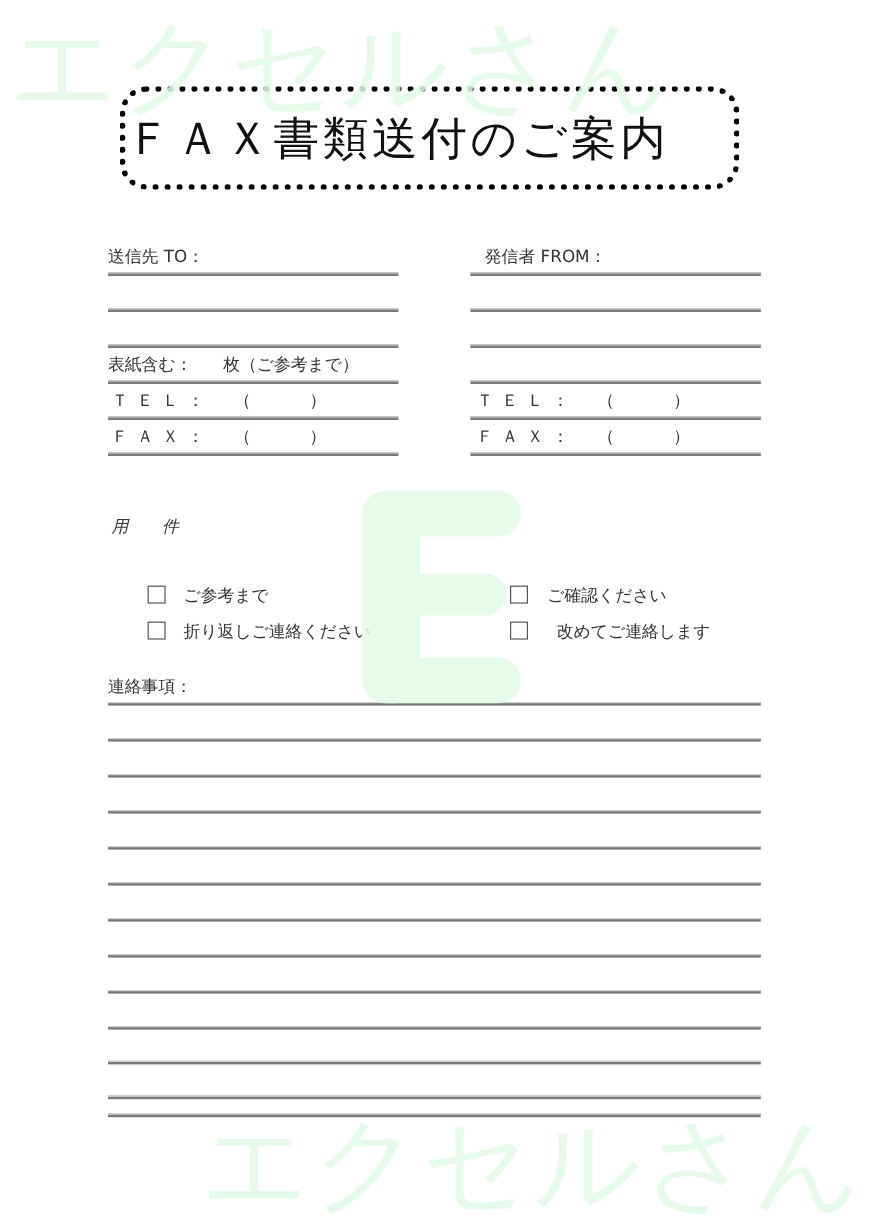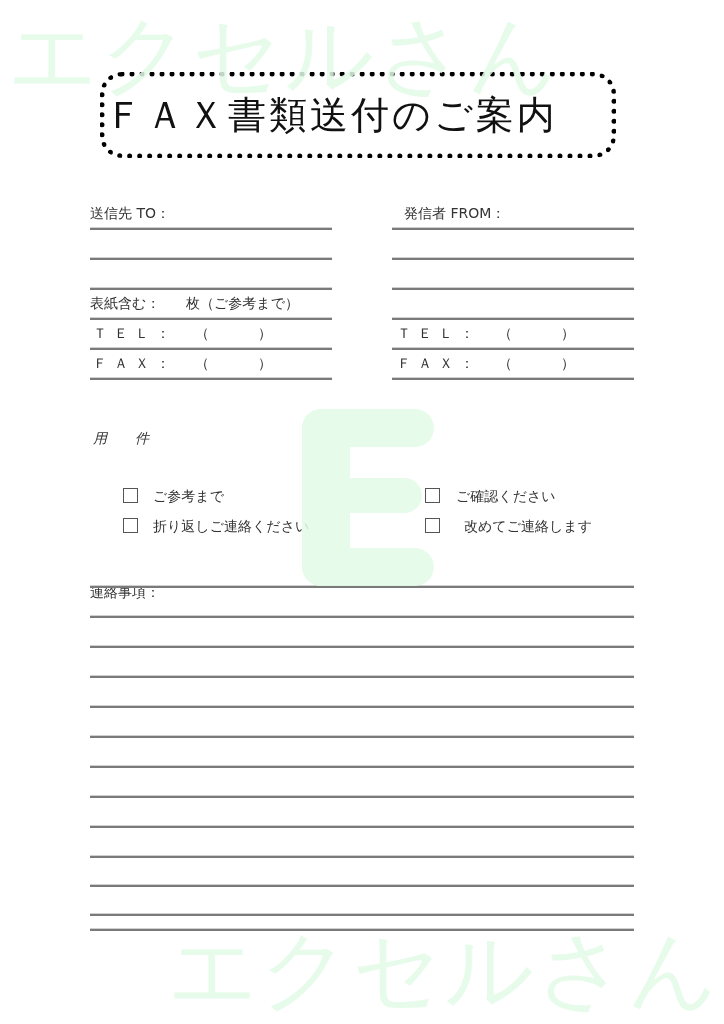--- a/index.html
+++ b/index.html
@@ -91,21 +91,21 @@
 
 <div class="checkbox" style="left:425px;top:488px;"></div>
 <span class="label" style="left:456px;top:488px;">ご確認ください</span>
 
 <div class="checkbox" style="left:123px;top:518px;"></div>
 <span class="label" style="left:153px;top:518px;">折り返しご連絡ください</span>
 
 <div class="checkbox" style="left:425px;top:518px;"></div>
 <span class="label" style="left:464px;top:518px;">改めてご連絡します</span>
 
-<span class="label" style="left:90px;top:584px;">連絡事項：</span>
+<span class="label" style="left:90px;top:564px;">連絡事項：</span>
 <div class="hline" style="left:90px;top:585px;width:544px;"></div>
 <div class="hline" style="left:90px;top:615px;width:544px;"></div>
 <div class="hline" style="left:90px;top:645px;width:544px;"></div>
 <div class="hline" style="left:90px;top:675px;width:544px;"></div>
 <div class="hline" style="left:90px;top:705px;width:544px;"></div>
 <div class="hline" style="left:90px;top:735px;width:544px;"></div>
 <div class="hline" style="left:90px;top:765px;width:544px;"></div>
 <div class="hline" style="left:90px;top:795px;width:544px;"></div>
 <div class="hline" style="left:90px;top:825px;width:544px;"></div>
 <div class="hline" style="left:90px;top:855px;width:544px;"></div>

